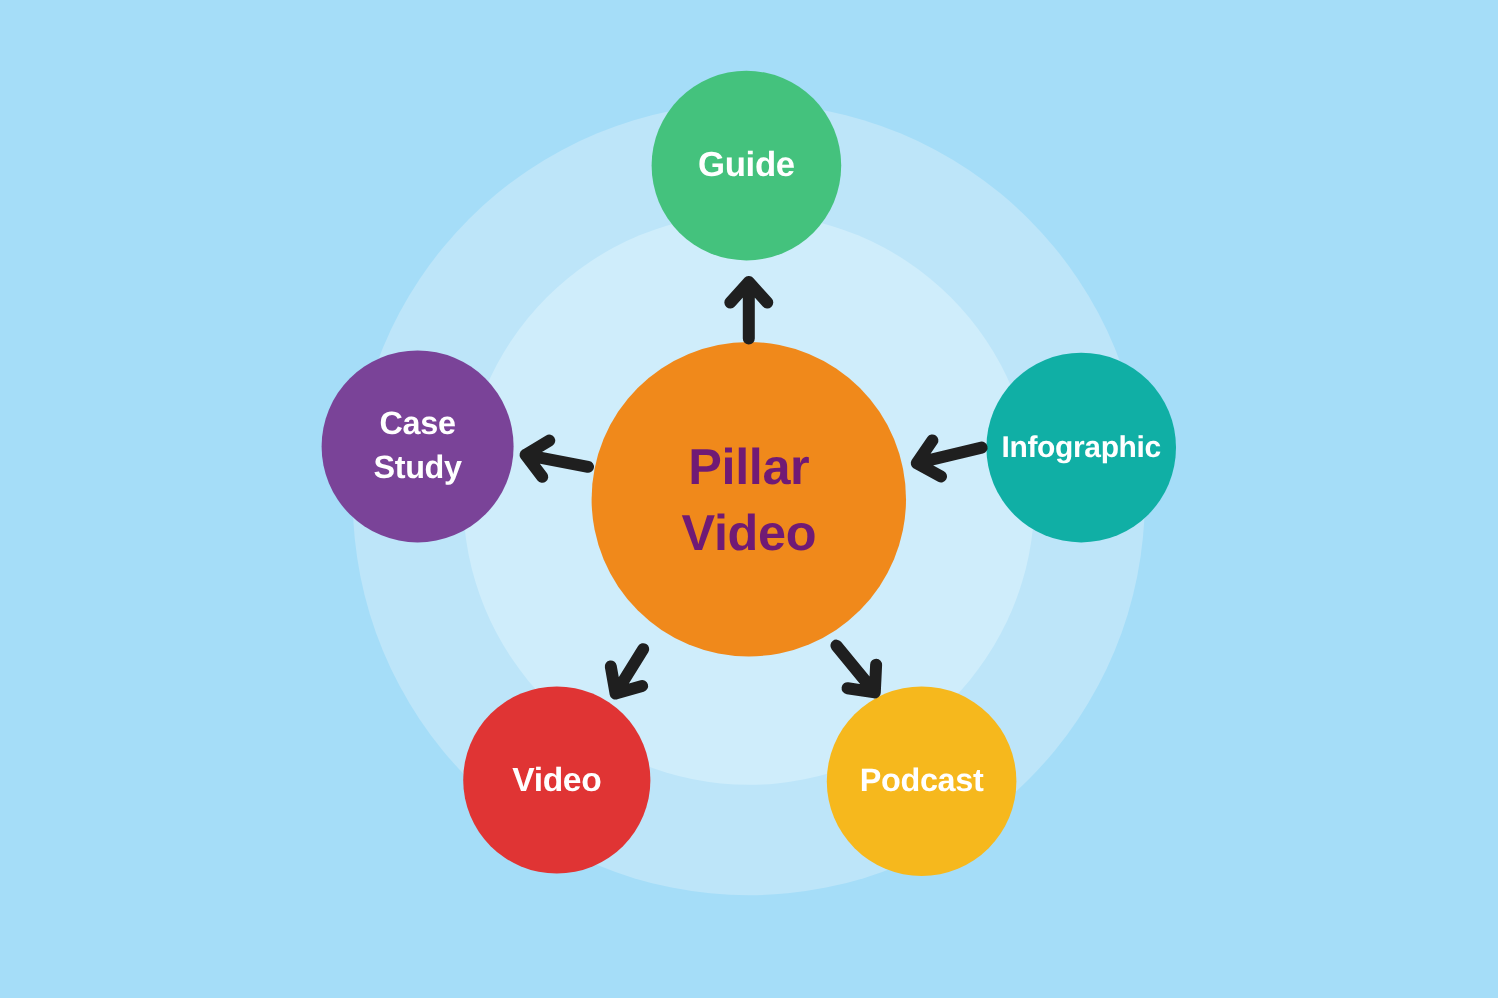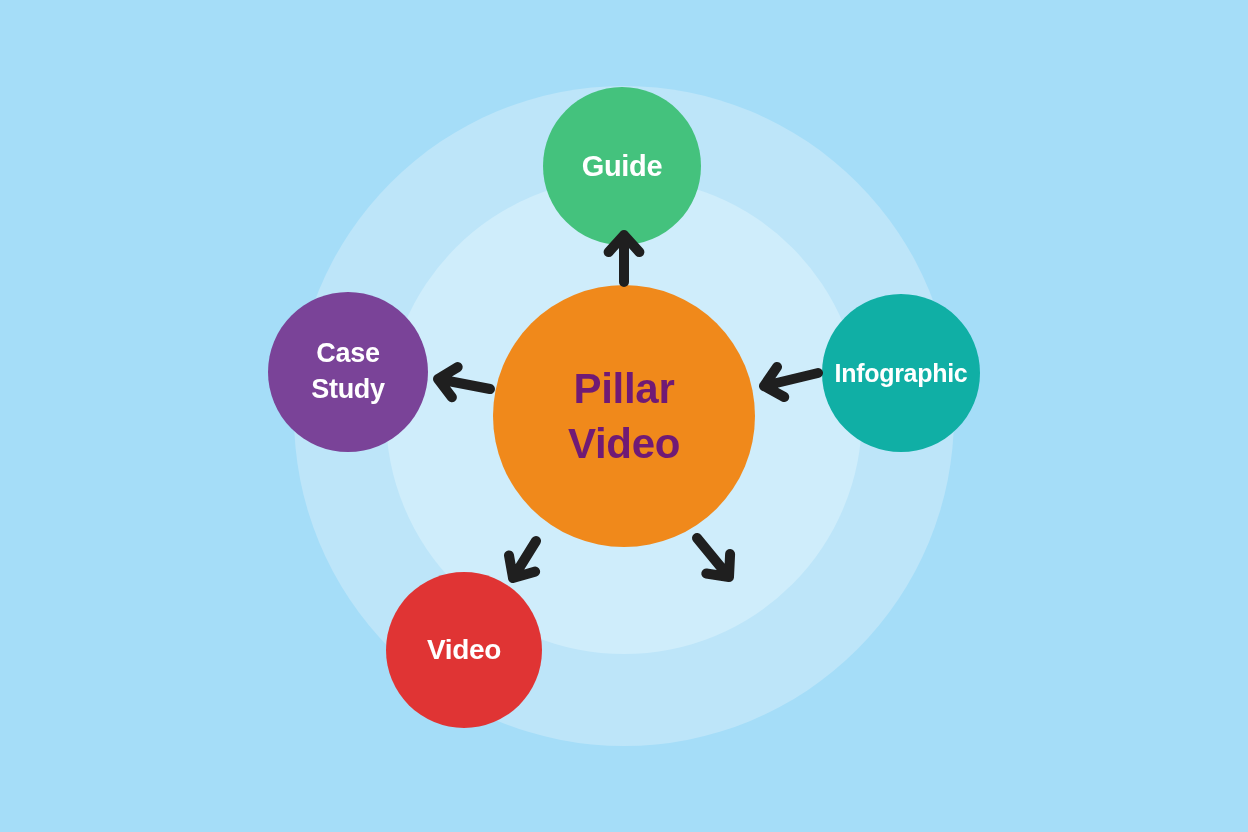--- a/index.html
+++ b/index.html
@@ -66,21 +66,21 @@
       </g>
     </svg>
 
   <div class="node" style="left: 493px; top: 285px; height: 262px; width: 262px; background: rgb(240, 137, 27); font-size: 42px; color: #701a75;">
     <div class="node-label">
       <span>Pillar</span>
       <span>Video</span>
     </div>
   </div>
 
-  <div class="node" style="left: 543px; top: 87px; height: 158px; width: 158px; background: rgb(68, 194, 125); font-size: 29px; color: rgb(255, 255, 255);">
+  <div class="node" style="left: 543px; top: 59px; height: 158px; width: 158px; background: rgb(68, 194, 125); font-size: 29px; color: rgb(255, 255, 255);">
     <div class="node-label">
       <span>Guide</span>
     </div>
   </div>
 
   <div class="node" style="left: 822px; top: 294px; height: 158px; width: 158px; background: rgb(16, 175, 165); font-size: 25px; color: rgb(255, 255, 255);">
     <div class="node-label">
       <span>Infographic</span>
     </div>
   </div>
@@ -91,14 +91,19 @@
       <span>Study</span>
     </div>
   </div>
 
   <div class="node" style="left: 386px; top: 572px; height: 156px; width: 156px; background: rgb(224, 52, 52); font-size: 28px; color: rgb(255, 255, 255);">
     <div class="node-label">
       <span>Video</span>
     </div>
   </div>
 
+  <div class="node" style="left: 689px; top: 572px; height: 158px; width: 158px; background: rgb(246, 184, 29); font-size: 27px; color: rgb(255, 255, 255);">
+    <div class="node-label">
+      <span>Podcast</span>
+    </div>
+  </div>
 
 </div>
 
 </body></html>

